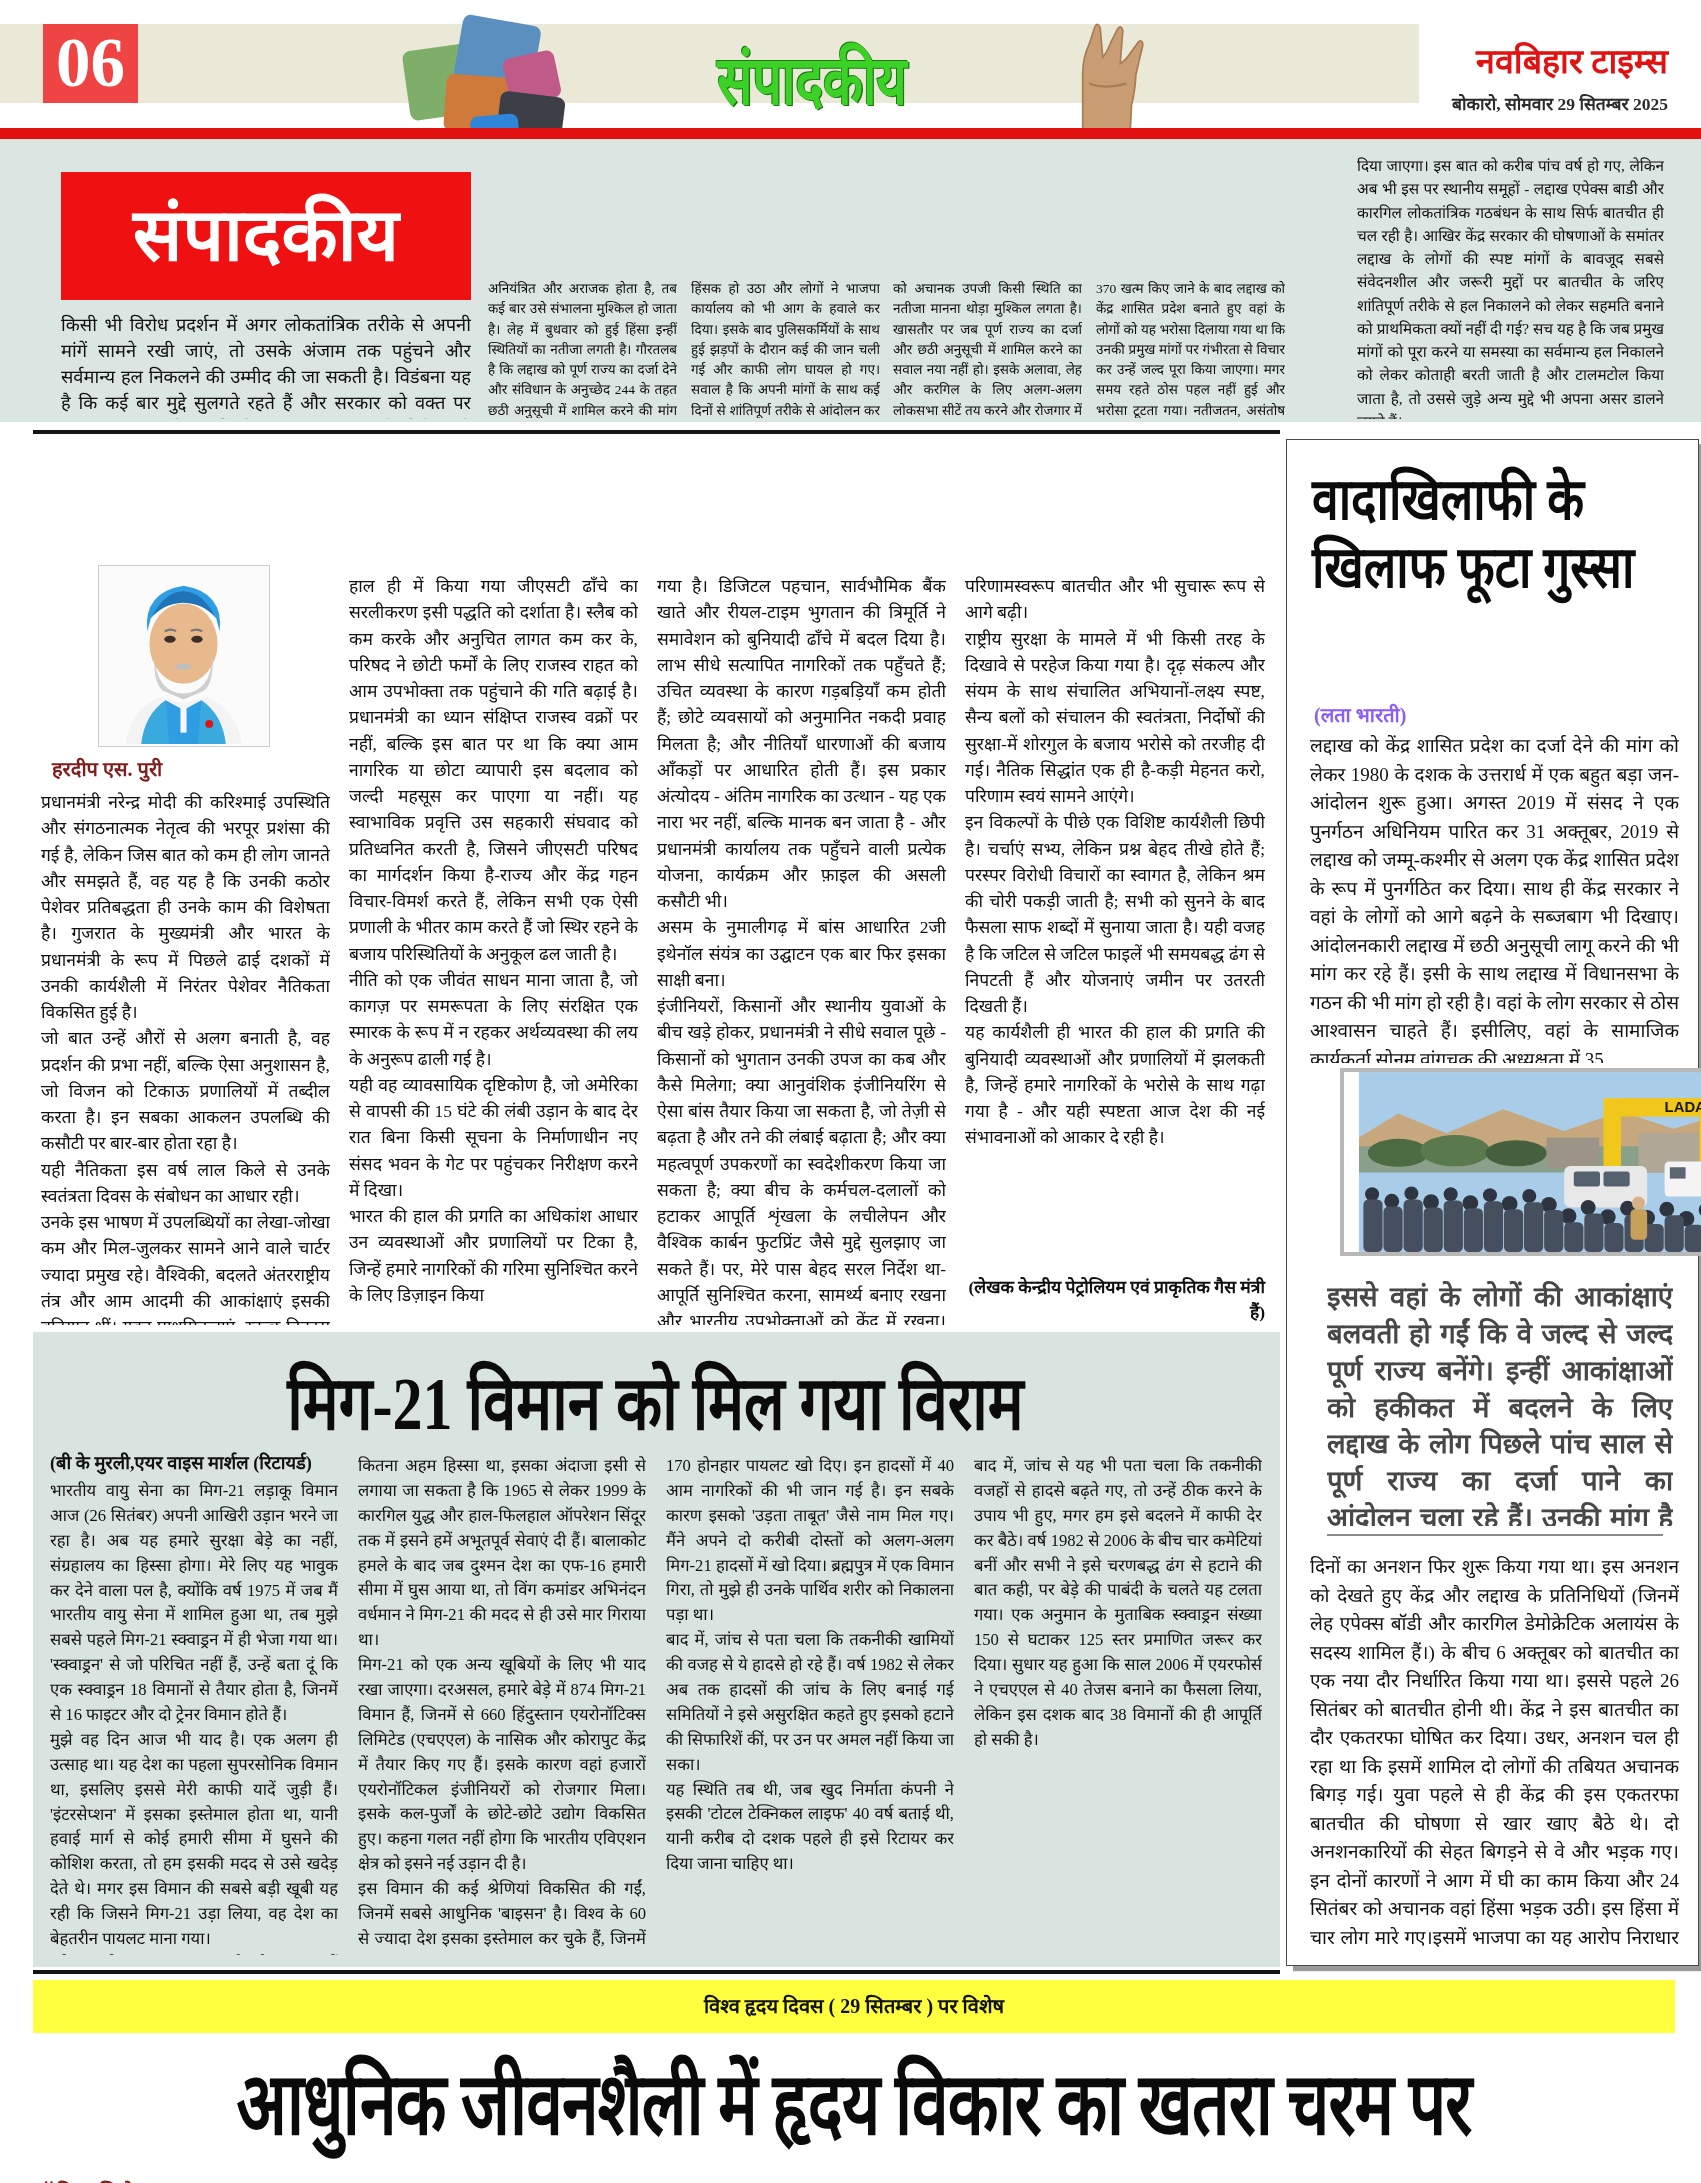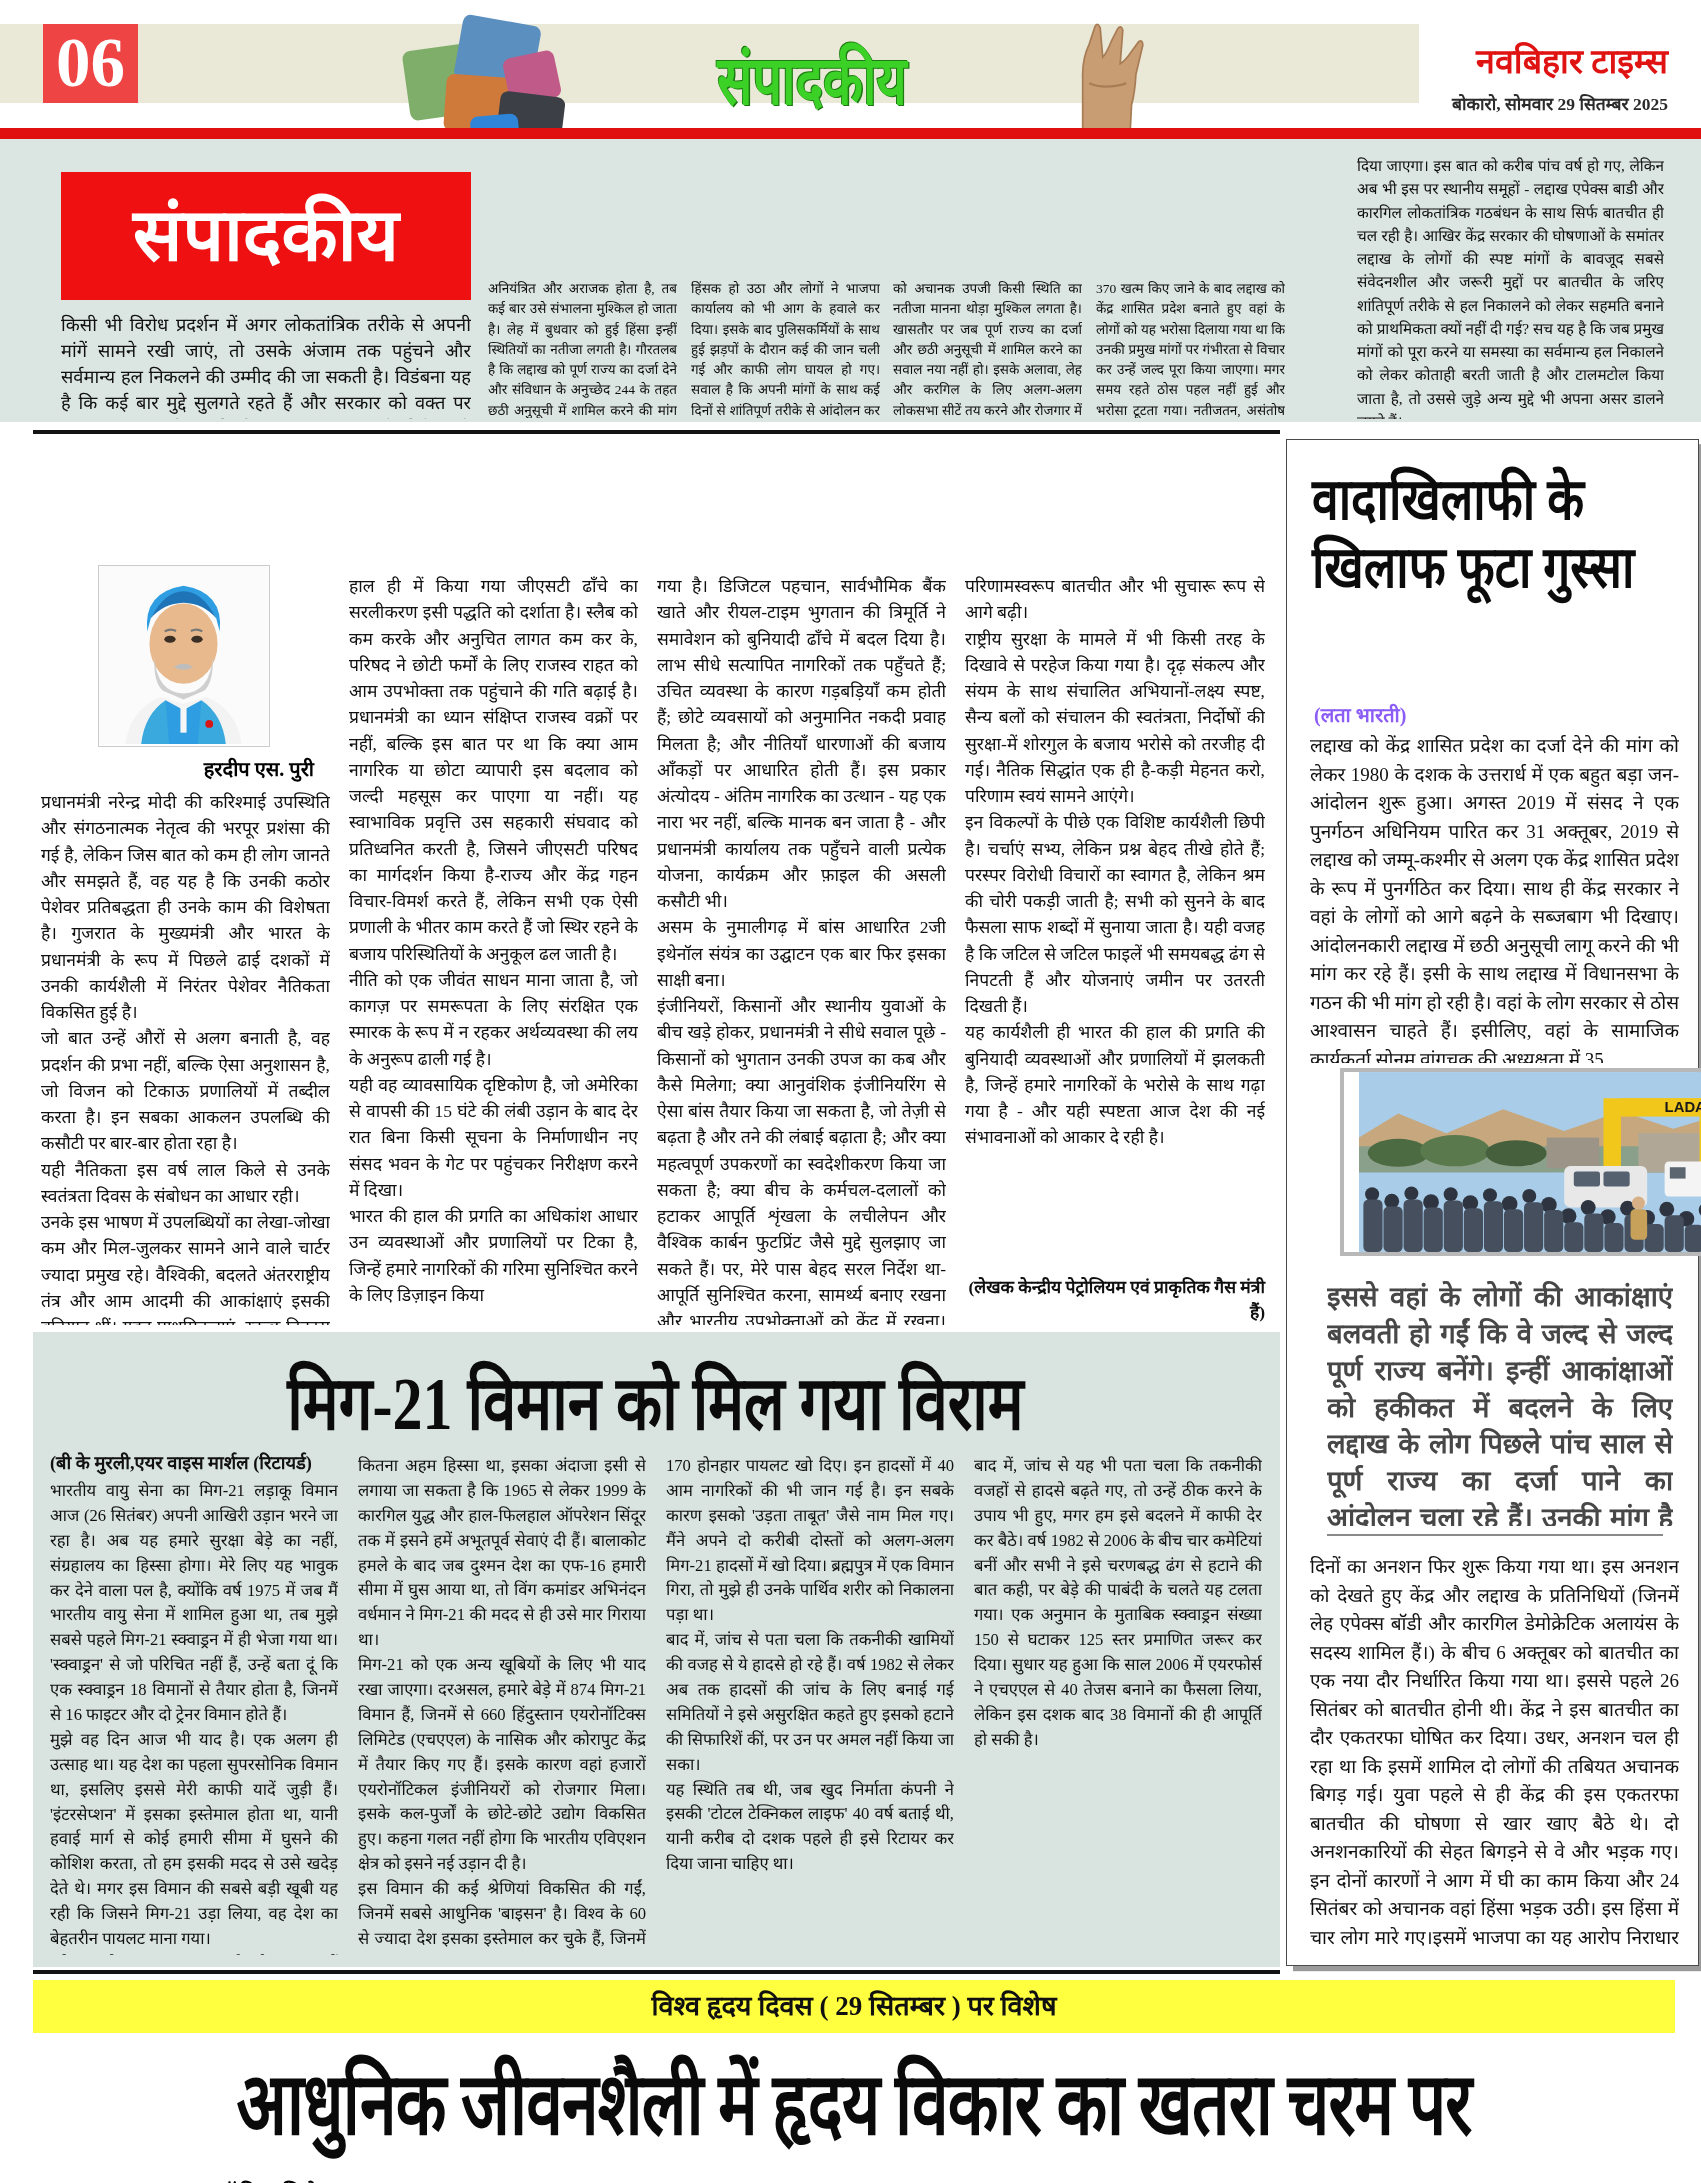--- a/index.html
+++ b/index.html
@@ -21,40 +21,40 @@
   
   .ed-bg{background:#dbe5e1;}
   .ed-label{background:#ef1111;color:#ffffff;font-weight:bold;font-size:73px;text-align:center;line-height:128px;}
   .ed-headline-box{background:#ffffff;}
   .ed-headline{font-weight:800;color:#0c0c0c;font-size:40px;text-align:center;transform:scaleY(1.2);transform-origin:center;white-space:nowrap;}
   .ed-col-wide{font-size:18.3px;line-height:1.42;}
   .ed-col{font-size:13.5px;line-height:1.5;}
   .ed-col-right{font-size:15.3px;line-height:1.52;}
   
   .modi-headline{font-weight:800;color:#0b0b0b;font-size:65px;white-space:nowrap;text-align:left;transform:scaleY(1.3);transform-origin:top left;letter-spacing:-0.9px;}
-  .byline{font-weight:bold;font-size:20px;color:#000000;text-align:right;}
+  .byline{font-weight:bold;font-size:20px;color:#7f1d1d;text-align:left;}
   .news-col{font-size:17.5px;line-height:1.5;}
   .credit{font-weight:bold;font-size:17.5px;text-align:right;line-height:1.4;}
   .photo-frame{border:0.9px solid #cccccc;background:#fdfdfd;}
   
   .rt-box{background:#ffffff;border:1.3px solid #4a4a4a;box-shadow:7px 5.2px 0 #9a9a9a;}
   .rt-headline{font-weight:800;color:#0b0b0b;font-size:48px;line-height:1.18;transform:scaleY(1.2);transform-origin:top left;}
   .rt-byline{font-weight:bold;font-size:20px;color:#8b5cf6;}
   .rt-body{font-size:19px;line-height:1.5;}
   .pullquote{font-weight:bold;color:#474747;font-size:27.5px;line-height:1.34;}
   .thin-div{background:#8a8a8a;}
   .photo-border{border:4.4px solid #b8b8b8;}
   
   .mig-bg{background:#d9e4e0;}
   .mig-headline{font-weight:800;color:#0b0b0b;font-size:60px;text-align:center;white-space:nowrap;transform:scaleY(1.25);transform-origin:top center;}
   .mig-byline{font-weight:bold;font-size:18.3px;color:#111;}
   .mig-col{font-size:16.6px;line-height:1.5;}
   
   .yellow-banner{background:#ffff40;}
-  .banner-txt{font-weight:bold;font-size:27px;color:#101010;text-align:center;line-height:53px;}
+  .banner-txt{font-weight:bold;font-size:20px;color:#101010;text-align:center;line-height:53px;}
   .heart-headline{font-weight:800;color:#0a0a0a;font-size:66px;text-align:center;white-space:nowrap;transform:scaleY(1.32);transform-origin:top center;letter-spacing:-0.9px;}
   .heart-col{font-size:15.7px;line-height:1.5;}
   
   .blob{position:absolute;border-radius:7.9px;}
 </style>
 </head>
 <body>
 
 <div id="page">
 

